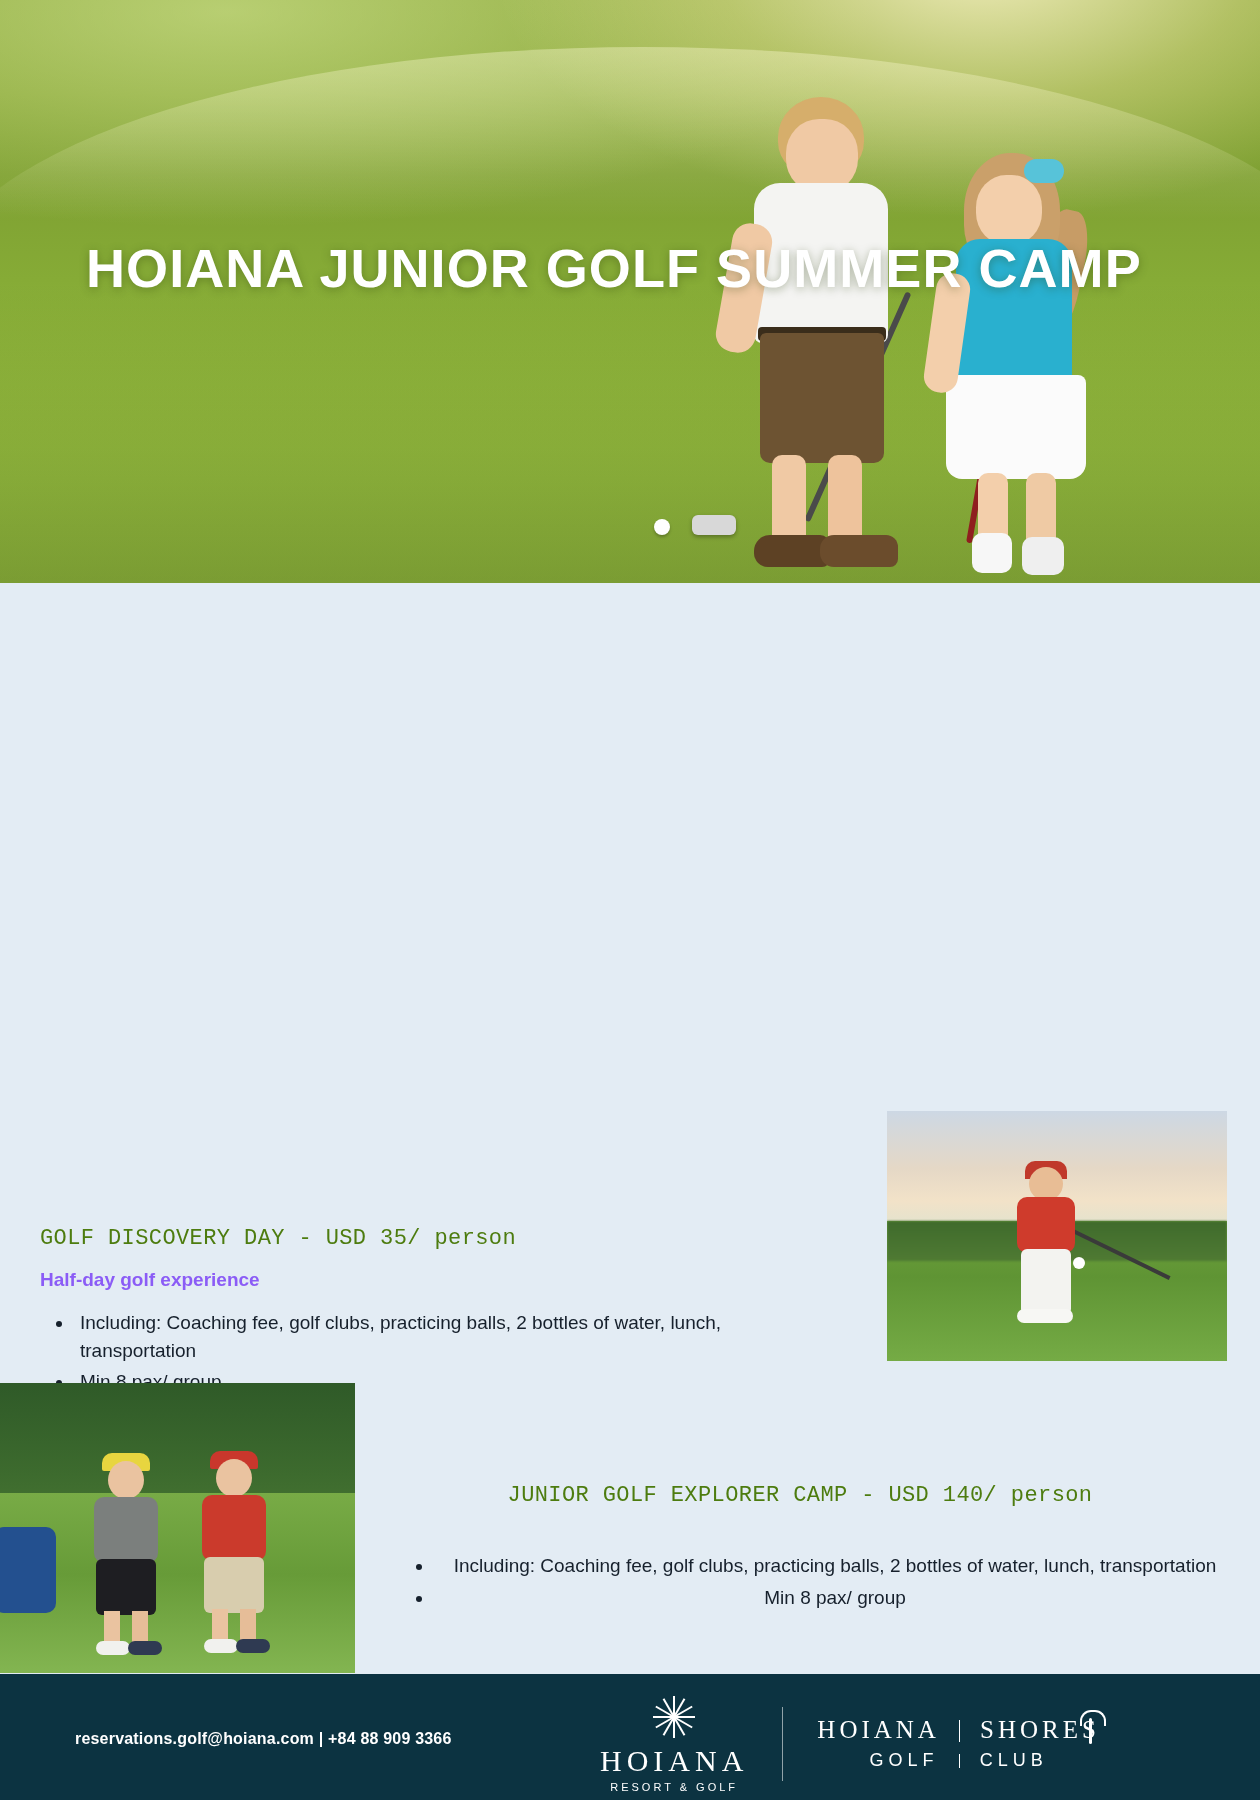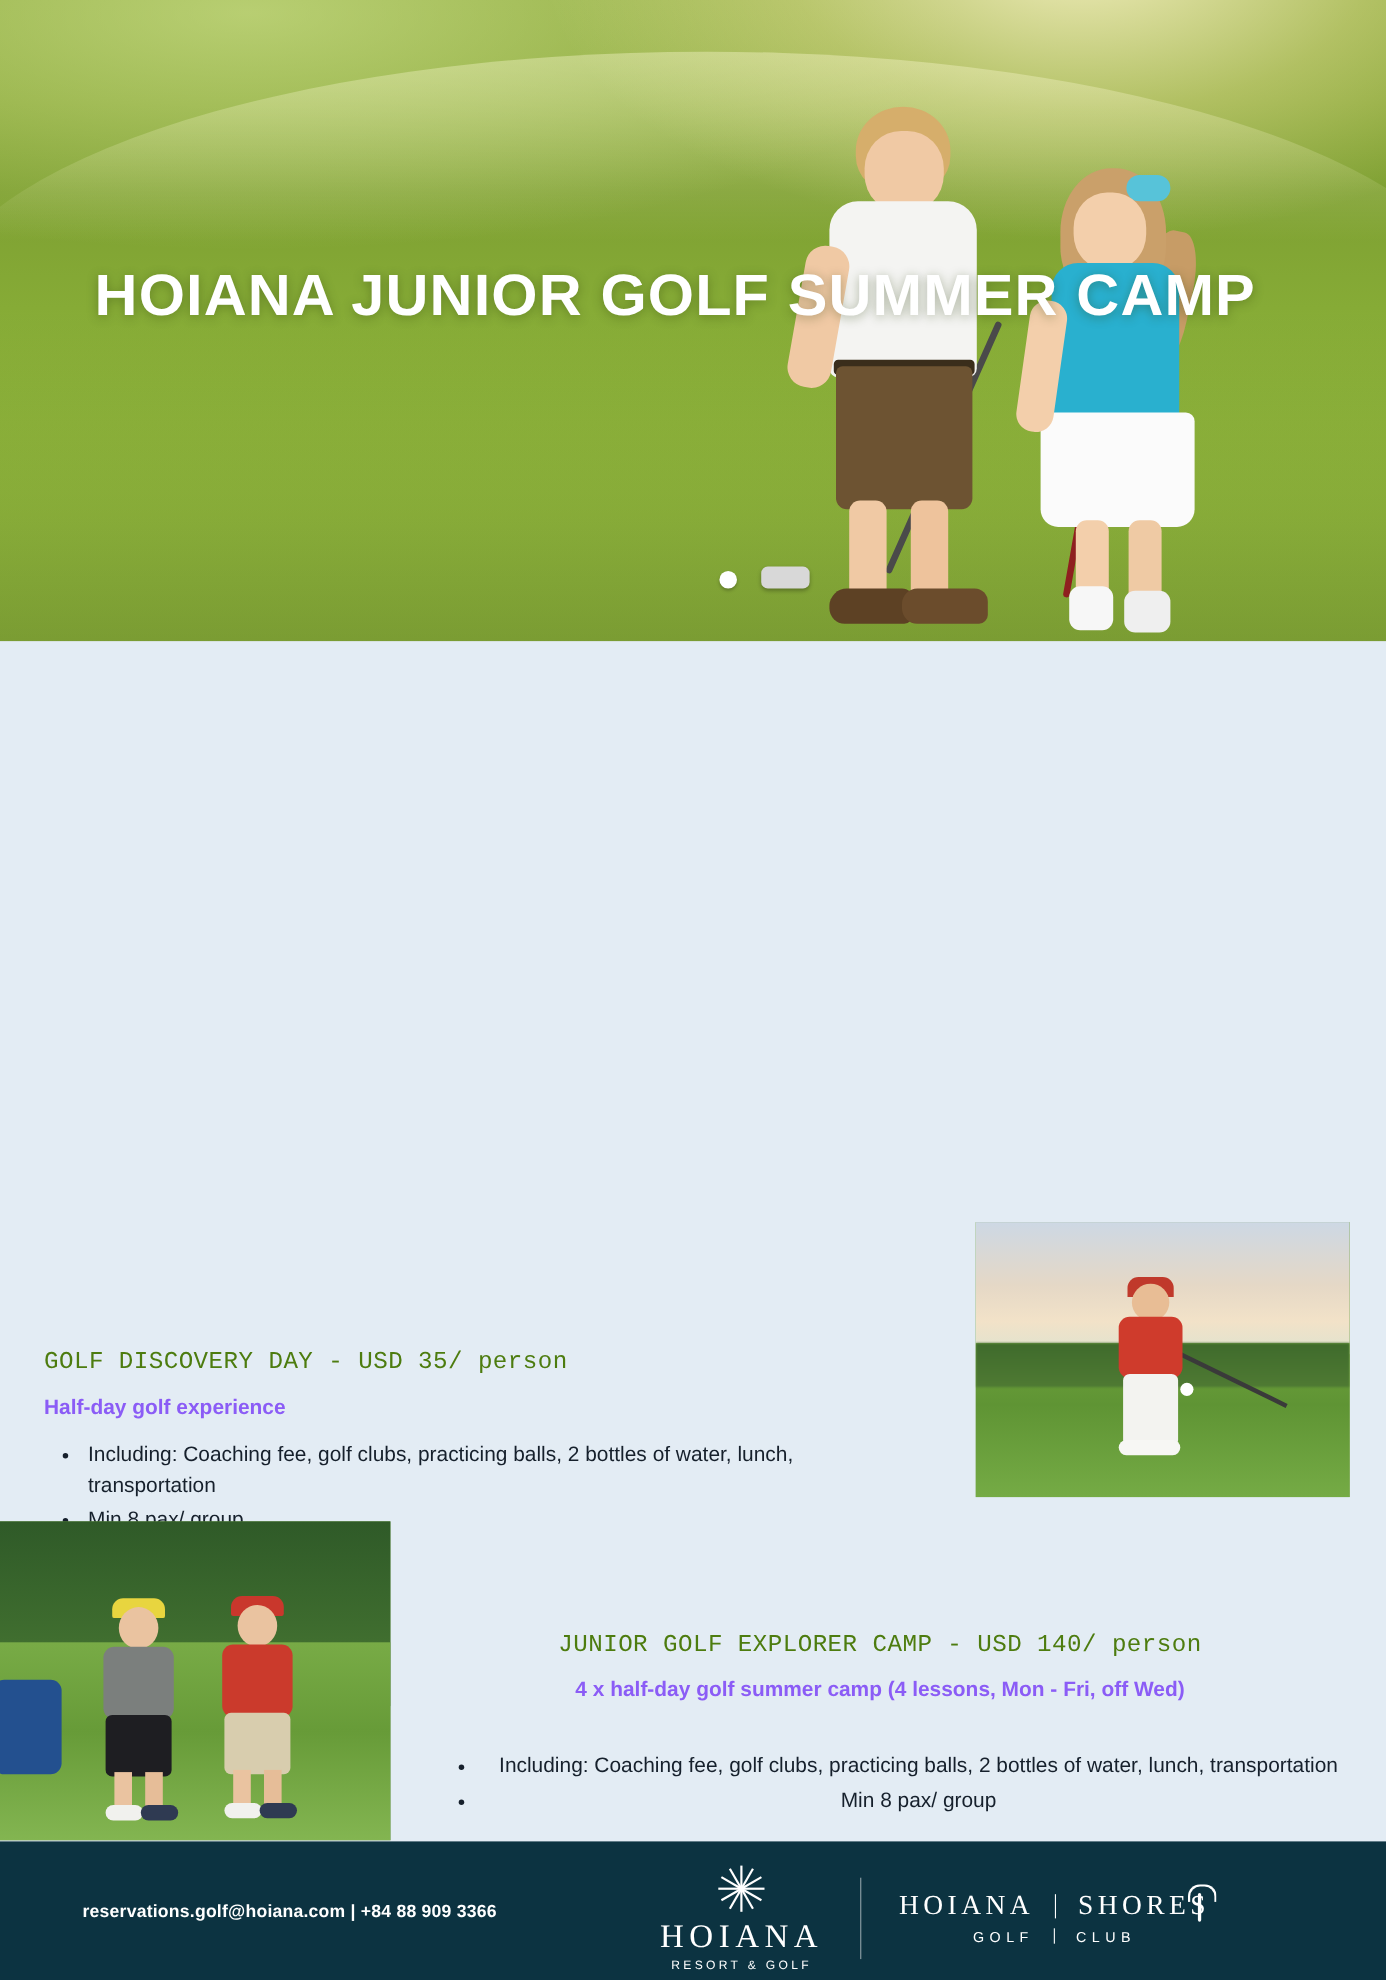--- a/index.html
+++ b/index.html
@@ -206,21 +206,21 @@
   .sun-icon { margin:0 auto 4px; width:46px; height:46px; position:relative; }
   .sun-icon span {
     position:absolute; left:50%; top:50%; width:2px; height:21px;
     background:#ffffff; transform-origin: 50% 0%;
   }
   .logo-hoiana .name { font-family:"Liberation Serif", serif; font-size:30px; letter-spacing:5px; }
   .logo-hoiana .tag { font-size:11px; letter-spacing:3px; margin-top:3px; }
   .divider-v { width:1px; height:74px; background:rgba(255,255,255,.55); }
   .logo-shores { color:#fff; text-align:center; position:relative; }
   .logo-shores .line1 { font-family:"Liberation Serif", serif; font-size:25px; letter-spacing:4px; }
-  .logo-shores .line2 { font-size:13px; letter-spacing:5px; margin-top:6px; }
+  .logo-shores .line2 { font-size:18px; letter-spacing:5px; margin-top:6px; }
   .logo-shores .sep { display:inline-block; width:1px; height:22px; background:#fff; margin:0 10px; vertical-align:-4px; }
   .shores-icon { position:absolute; right:-4px; top:-6px; width:26px; height:34px; }
   .shores-icon:before {
     content:""; position:absolute; left:11px; top:8px; width:3px; height:26px; background:#fff; border-radius:2px;
   }
   .shores-icon:after {
     content:""; position:absolute; left:2px; top:0; width:22px; height:14px;
     border:2px solid #fff; border-bottom:none; border-radius:11px 11px 0 0;
   }
 </style>
@@ -316,21 +316,20 @@
           <div class="k-shirt-r"></div>
             <div class="k-short-k"></div>
           <div class="k-legL"></div>
             <div class="k-legR"></div>
           <div class="k-shoeL"></div>
             <div class="k-shoeR"></div>
         </div>
       </div>
       <div class="txt">
         <div class="sec-title">JUNIOR GOLF EXPLORER CAMP - USD 140/ person</div>
-        <div class="sec-sub">4 x half-day golf summer camp (4 lessons, Mon - Fri, off Wed)</div>
         <ul class="bullets" style="margin-top:44px; margin-left:64px;">
           <li>Including: Coaching fee, golf clubs, practicing balls, 2 bottles of water, lunch, transportation</li>
           <li>Min 8 pax/ group</li>
         </ul>
       </div>
     </div>
 
   </div>
 
   <div class="footer">

